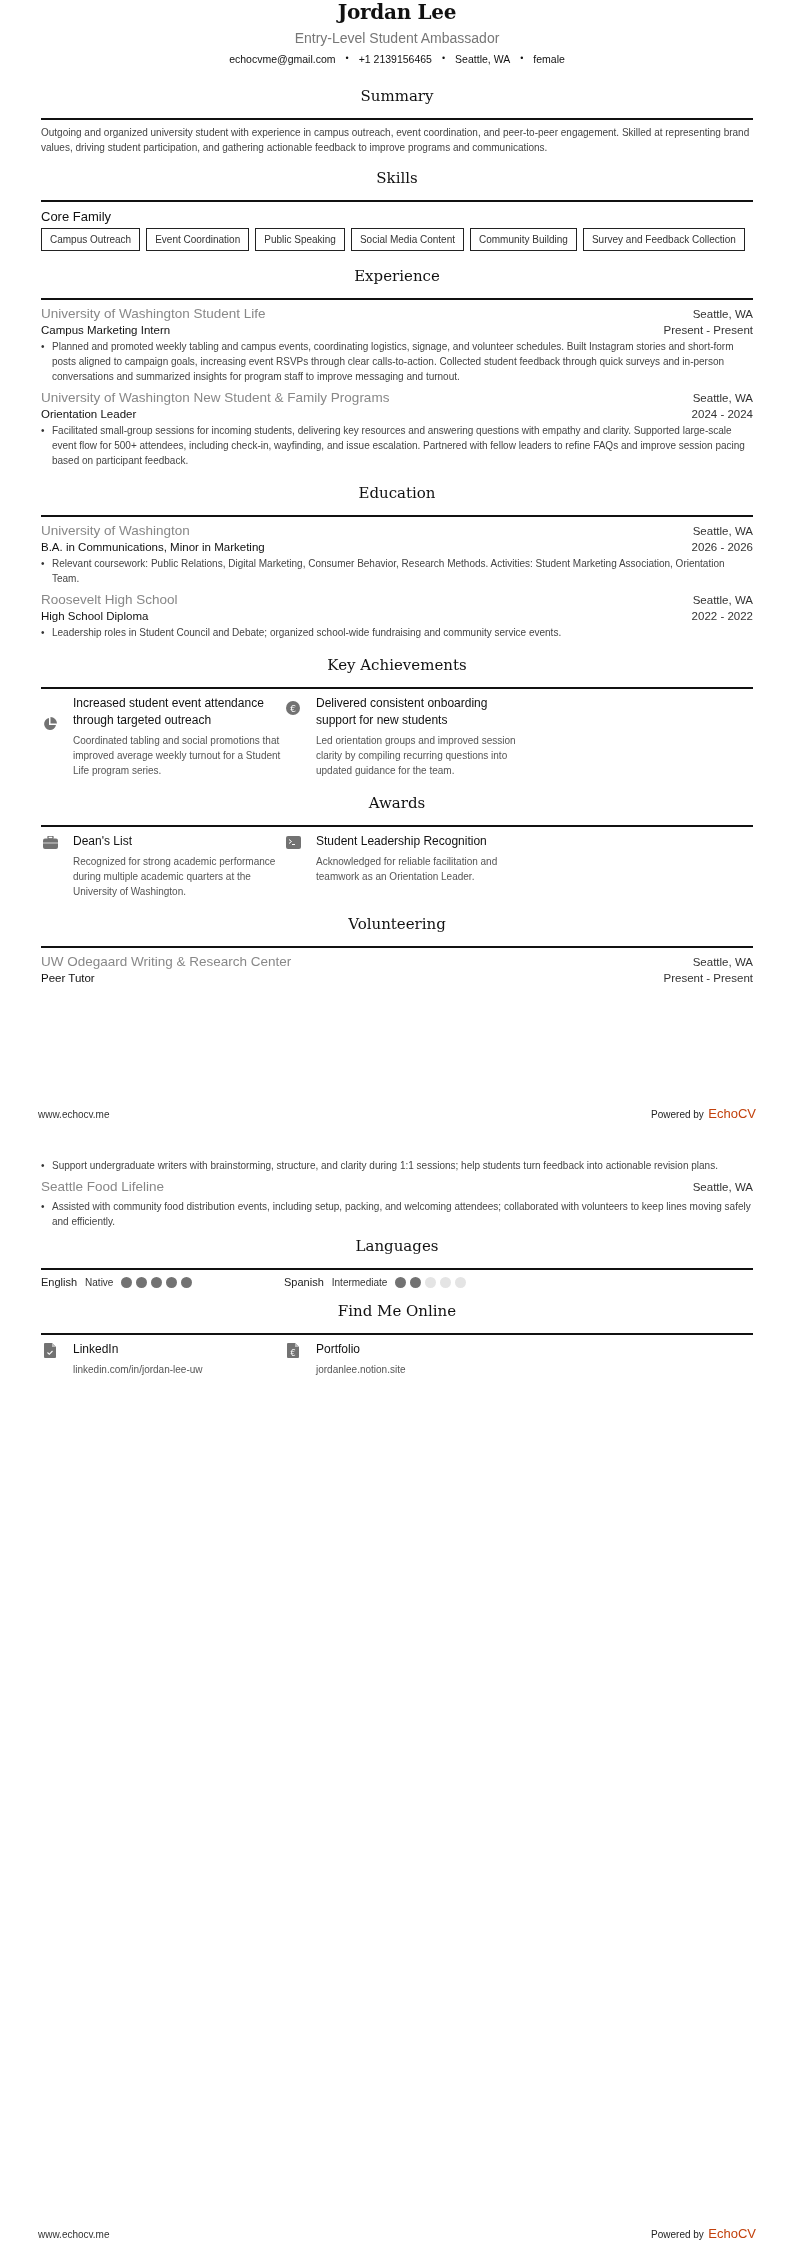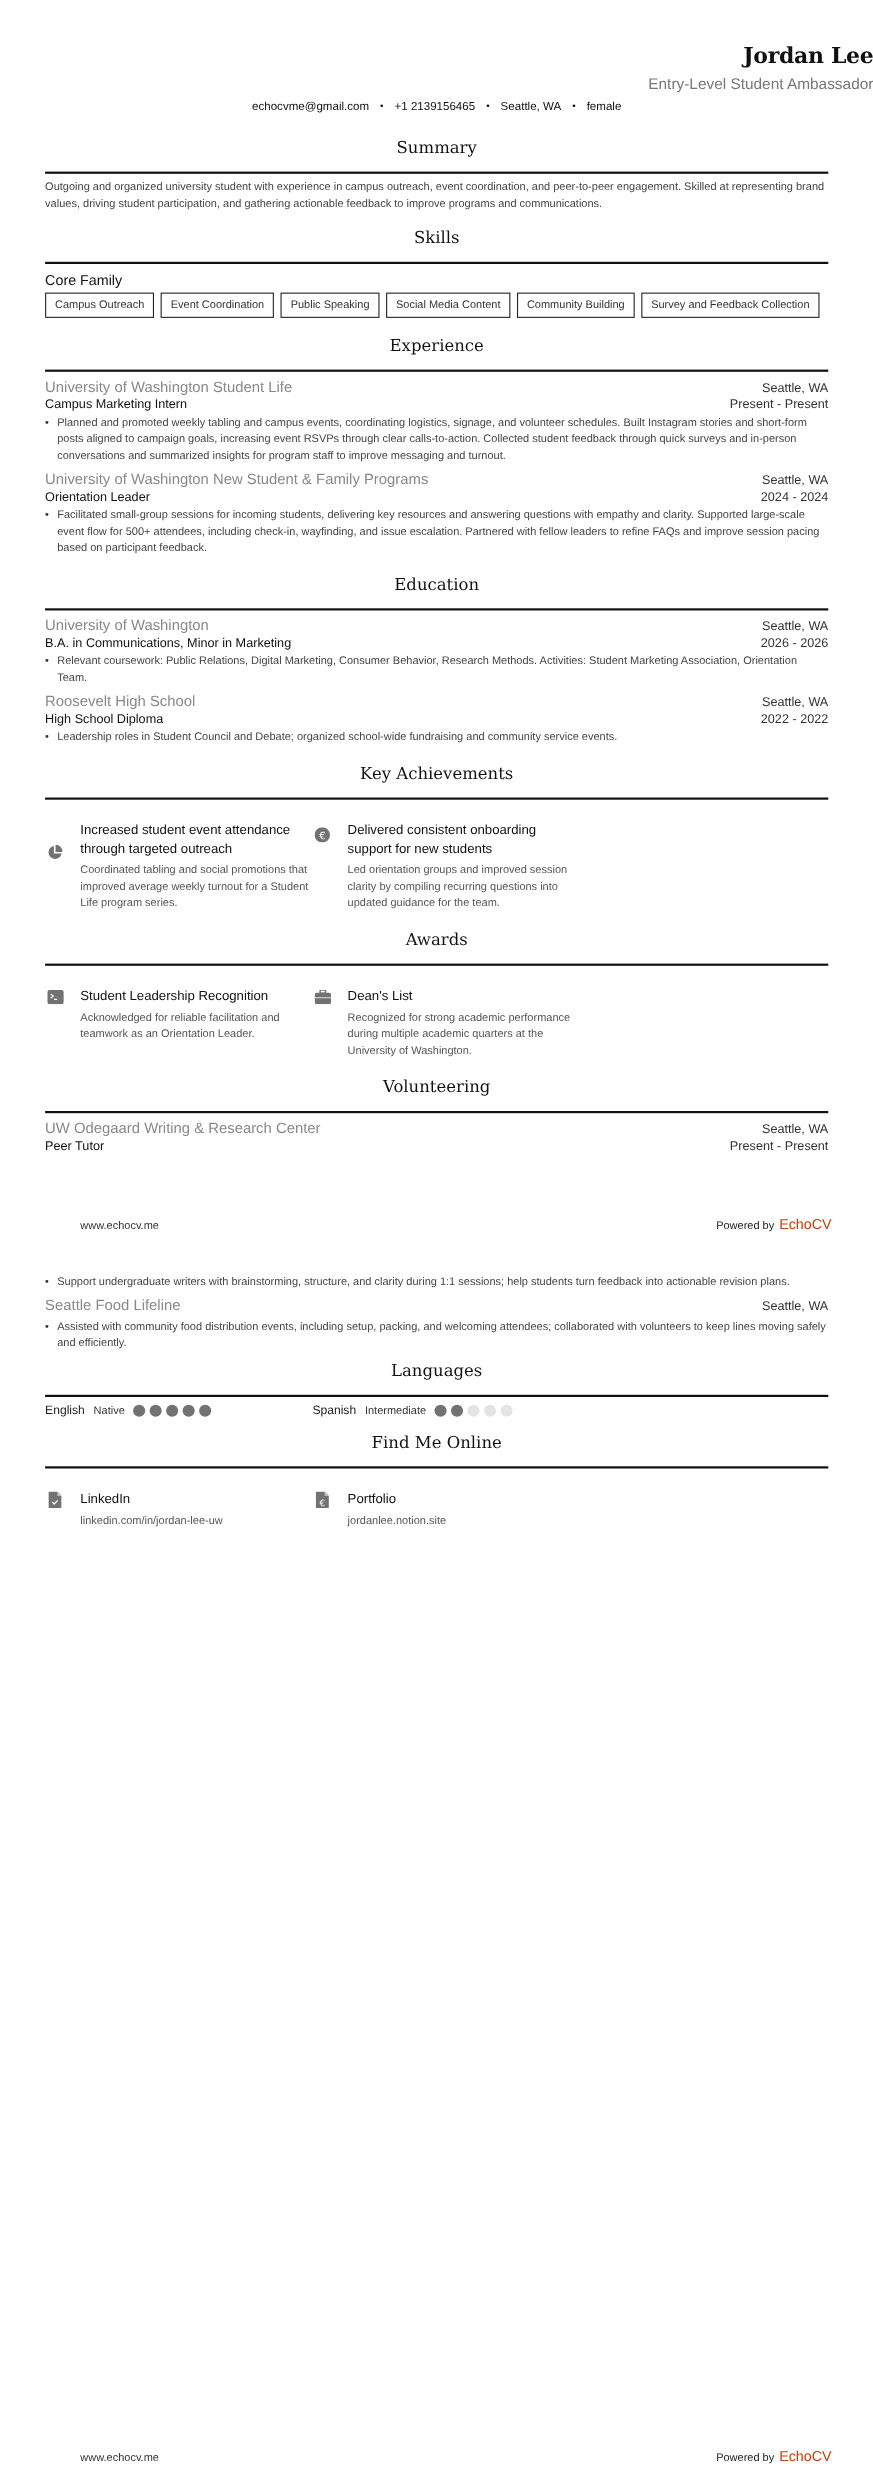--- a/index.html
+++ b/index.html
@@ -1,43 +1,43 @@
 <!DOCTYPE html>
 <html><head>
 <meta charset="utf-8">
 <style>
   * { box-sizing: border-box; margin: 0; padding: 0; }
   body { width: 794px; height: 2246px; background: #fff; font-family: "Liberation Sans", sans-serif; color: #222; position: relative; overflow: hidden; }
   .page { position: absolute; left: 0; width: 794px; }
-  .header { text-align: right; padding-top: 38px; }
+  .header { text-align: center; }
   .name { font-family: "DejaVu Serif", serif; font-weight: bold; font-size: 20px; color: #111; letter-spacing: -0.3px; }
   .title { font-size: 14px; color: #777; margin-top: 6px; }
   .contacts { font-size: 10.5px; color: #111; margin-top: 7px; display: flex; justify-content: center; gap: 10px; }
   .contacts .sep { font-size: 9px; color: #111; }
   .section-title { font-family: "DejaVu Serif", serif; font-size: 15px; text-align: center; color: #111; margin-top: 14px; padding-bottom: 13px; border-bottom: 2.5px solid #111; margin-left: 41px; margin-right: 41px; }
   .content { margin: 0 41px; }
   .summary { font-size: 10px; line-height: 15px; color: #444; margin-top: 5px; }
   .sub-heading { font-size: 13px; color: #111; margin-top: 7px; }
   .tags { display: flex; flex-wrap: wrap; gap: 6px; margin-top: 4px; text-align: right; }
   .tag { border: 1px solid #222; font-size: 10px; padding: 5px 8px; color: #333; }
   .entry { margin-top: 6px; }
   .row { display: flex; justify-content: space-between; align-items: baseline; }
   .org { font-size: 13.5px; color: #888; }
   .loc { font-size: 11.5px; color: #333; }
   .role { font-size: 11.5px; color: #111; margin-top: 3px; }
   .dates { font-size: 11.5px; color: #333; }
   .bullets { list-style: none; margin-top: 3px; }
   .bullets li { font-size: 10px; line-height: 15px; color: #444; padding-left: 11px; position: relative; }
   .bullets li::before { content: "•"; position: absolute; left: 0; top: 0; color: #333; }
-  .grid2 { display: flex; margin-top: 19px; }
+  .grid2 { display: flex; margin-top: 6px; }
   .card { width: 243px; display: flex; gap: 14px; }
   .card .icon { width: 18px; flex: 0 0 18px; display: flex; justify-content: center; padding-top: 4px; }
   .card-title { font-size: 12px; color: #111; line-height: 17px; }
   .card-desc { font-size: 10px; color: #555; line-height: 15px; margin-top: 4px; }
-  .footer { position: absolute; left: 38px; right: 38px; display: flex; justify-content: space-between; align-items: baseline; margin-left: 35px; }
+  .footer { position: absolute; left: 38px; right: 38px; display: flex; justify-content: space-between; align-items: baseline; }
   .footer .site { font-size: 10px; color: #333; }
   .footer .powered { font-size: 10px; color: #222; }
   .footer .brand { font-size: 13px; color: #c2410c; }
   .lang-row { display: flex; margin-top: 6px; align-items: flex-end; }
   .lang { display: flex; align-items: center; width: 243px; }
   .lang .lname { font-size: 11px; color: #222; }
   .lang .level { font-size: 10px; color: #333; margin-left: 8px; }
   .dots { display: flex; gap: 4px; margin-left: 8px; }
   .dot { width: 11px; height: 11px; border-radius: 50%; background: #727272; }
   .dot.off { background: #e4e4e4; }
@@ -167,41 +167,41 @@
       </div>
     </div>
   </div>
 
   <div class="section-title" style="margin-top:16px;">Awards</div>
   <div class="content">
     <div class="grid2">
       <div class="card">
         <div class="icon" style="padding-top:3px;">
           <svg width="15" height="13" viewBox="0 0 15 13">
+              <rect x="5" y="0" width="5" height="3" rx="1" fill="none" stroke="#727272" stroke-width="1.3"></rect>
+              <rect x="0" y="2.5" width="15" height="10.5" rx="2" fill="#727272"></rect>
+              <line x1="0" y1="7" x2="15" y2="7" stroke="#fff" stroke-width="0.7"></line>
+            </svg>
+        </div>
+        <div>
+          <div class="card-title">Dean's List</div>
+          <div class="card-desc">Recognized for strong academic performance during multiple academic quarters at the University of Washington.</div>
+        </div>
+      </div>
+      <div class="card">
+        <div class="icon" style="padding-top:3px;">
+          <svg width="15" height="13" viewBox="0 0 15 13">
               <rect x="0" y="0" width="15" height="13" rx="2" fill="#727272"></rect>
               <path d="M3 3.5 L5.5 5.5 L3 7.5" stroke="#fff" stroke-width="1" fill="none"></path>
               <line x1="6" y1="8.5" x2="9" y2="8.5" stroke="#fff" stroke-width="1"></line>
             </svg>
         </div>
         <div>
           <div class="card-title">Student Leadership Recognition</div>
           <div class="card-desc">Acknowledged for reliable facilitation and teamwork as an Orientation Leader.</div>
-        </div>
-      </div>
-      <div class="card">
-        <div class="icon" style="padding-top:3px;">
-          <svg width="15" height="13" viewBox="0 0 15 13">
-              <rect x="5" y="0" width="5" height="3" rx="1" fill="none" stroke="#727272" stroke-width="1.3"></rect>
-              <rect x="0" y="2.5" width="15" height="10.5" rx="2" fill="#727272"></rect>
-              <line x1="0" y1="7" x2="15" y2="7" stroke="#fff" stroke-width="0.7"></line>
-            </svg>
-        </div>
-        <div>
-          <div class="card-title">Dean's List</div>
-          <div class="card-desc">Recognized for strong academic performance during multiple academic quarters at the University of Washington.</div>
         </div>
       </div>
     </div>
   </div>
 
   <div class="section-title" style="margin-top:16px;">Volunteering</div>
   <div class="content">
     <div class="entry">
       <div class="row">
         <span class="org">UW Odegaard Writing &amp; Research Center</span>

